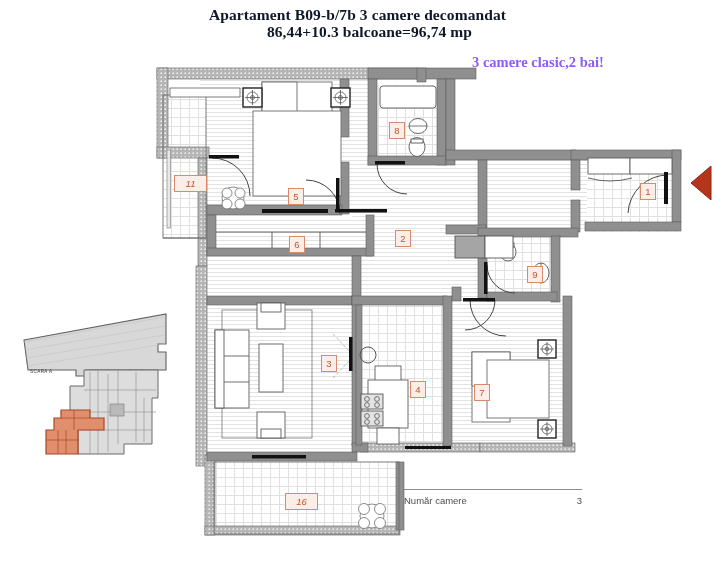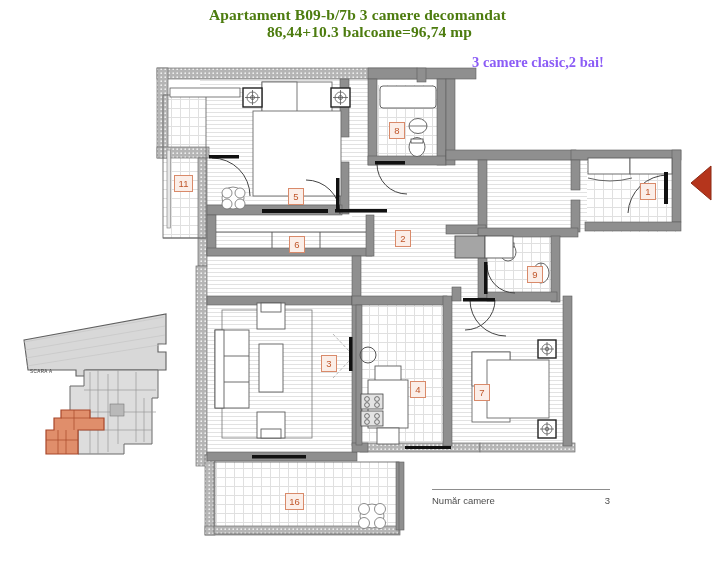--- a/index.html
+++ b/index.html
@@ -2,27 +2,27 @@
 <html><head>
 <meta charset="utf-8">
 <style>
   html,body{margin:0;padding:0;background:#fff;}
   body{width:715px;height:563px;position:relative;overflow:hidden;
        font-family:"Liberation Sans",sans-serif;color:#222;}
 
   
   #title-block{position:absolute;left:0;top:6px;width:715px;text-align:center;pointer-events:none;}
   #title-line1,#title-line2{font-family:"Liberation Serif",serif;font-weight:bold;
-       font-size:15.5px;line-height:17px;color:#4d7c0f;letter-spacing:.1px;}
+       font-size:15.5px;line-height:17px;color:#0f172a;letter-spacing:.1px;}
   #title-line2{text-align:center;padding-left:0;margin-left:24px;}
   #subtitle{position:absolute;left:472px;top:54px;font-family:"Liberation Serif",serif;
        font-weight:bold;font-size:14.5px;color:#8b5cf6;}
 
   
-  #legend{position:absolute;left:432px;top:489px;width:178px;}
+  #legend{position:absolute;left:404px;top:489px;width:178px;}
   #legend .rule{height:1px;background:#8d8d8d;margin-bottom:4px;}
   #legend .row{display:flex;justify-content:space-between;font-size:9.5px;
        line-height:13.5px;color:#4d4d4d;}
   #legend .row .k{white-space:nowrap;}
   #legend .row .v{white-space:nowrap;}
 
   
   #keyplan{position:absolute;left:18px;top:312px;width:160px;height:152px;}
   #keyplan svg{display:block;}
   #keyplan-label{position:absolute;left:30px;top:369px;font-size:4.6px;
@@ -30,21 +30,21 @@
 
   
   #plan{position:absolute;left:0;top:0;width:715px;height:563px;}
   #plan svg{display:block;}
 
   
   .marker{position:absolute;width:16px;height:17px;border:1px solid #d98a6a;
      background:#fbeee8;color:#c0562a;font-size:9.5px;line-height:15px;
      text-align:center;font-family:"Liberation Sans",sans-serif;
      box-sizing:border-box;}
-  .marker.wide{width:19px;}
+  .marker.wide{width:33px;font-style:italic;}
 </style>
 </head>
 <body>
 
 <div id="title-block">
   <div id="title-line1">Apartament B09-b/7b 3 camere decomandat</div>
   <div id="title-line2">86,44+10.3 balcoane=96,74 mp</div>
 </div>
 <div id="subtitle">3 camere clasic,2 bai!</div>
 

